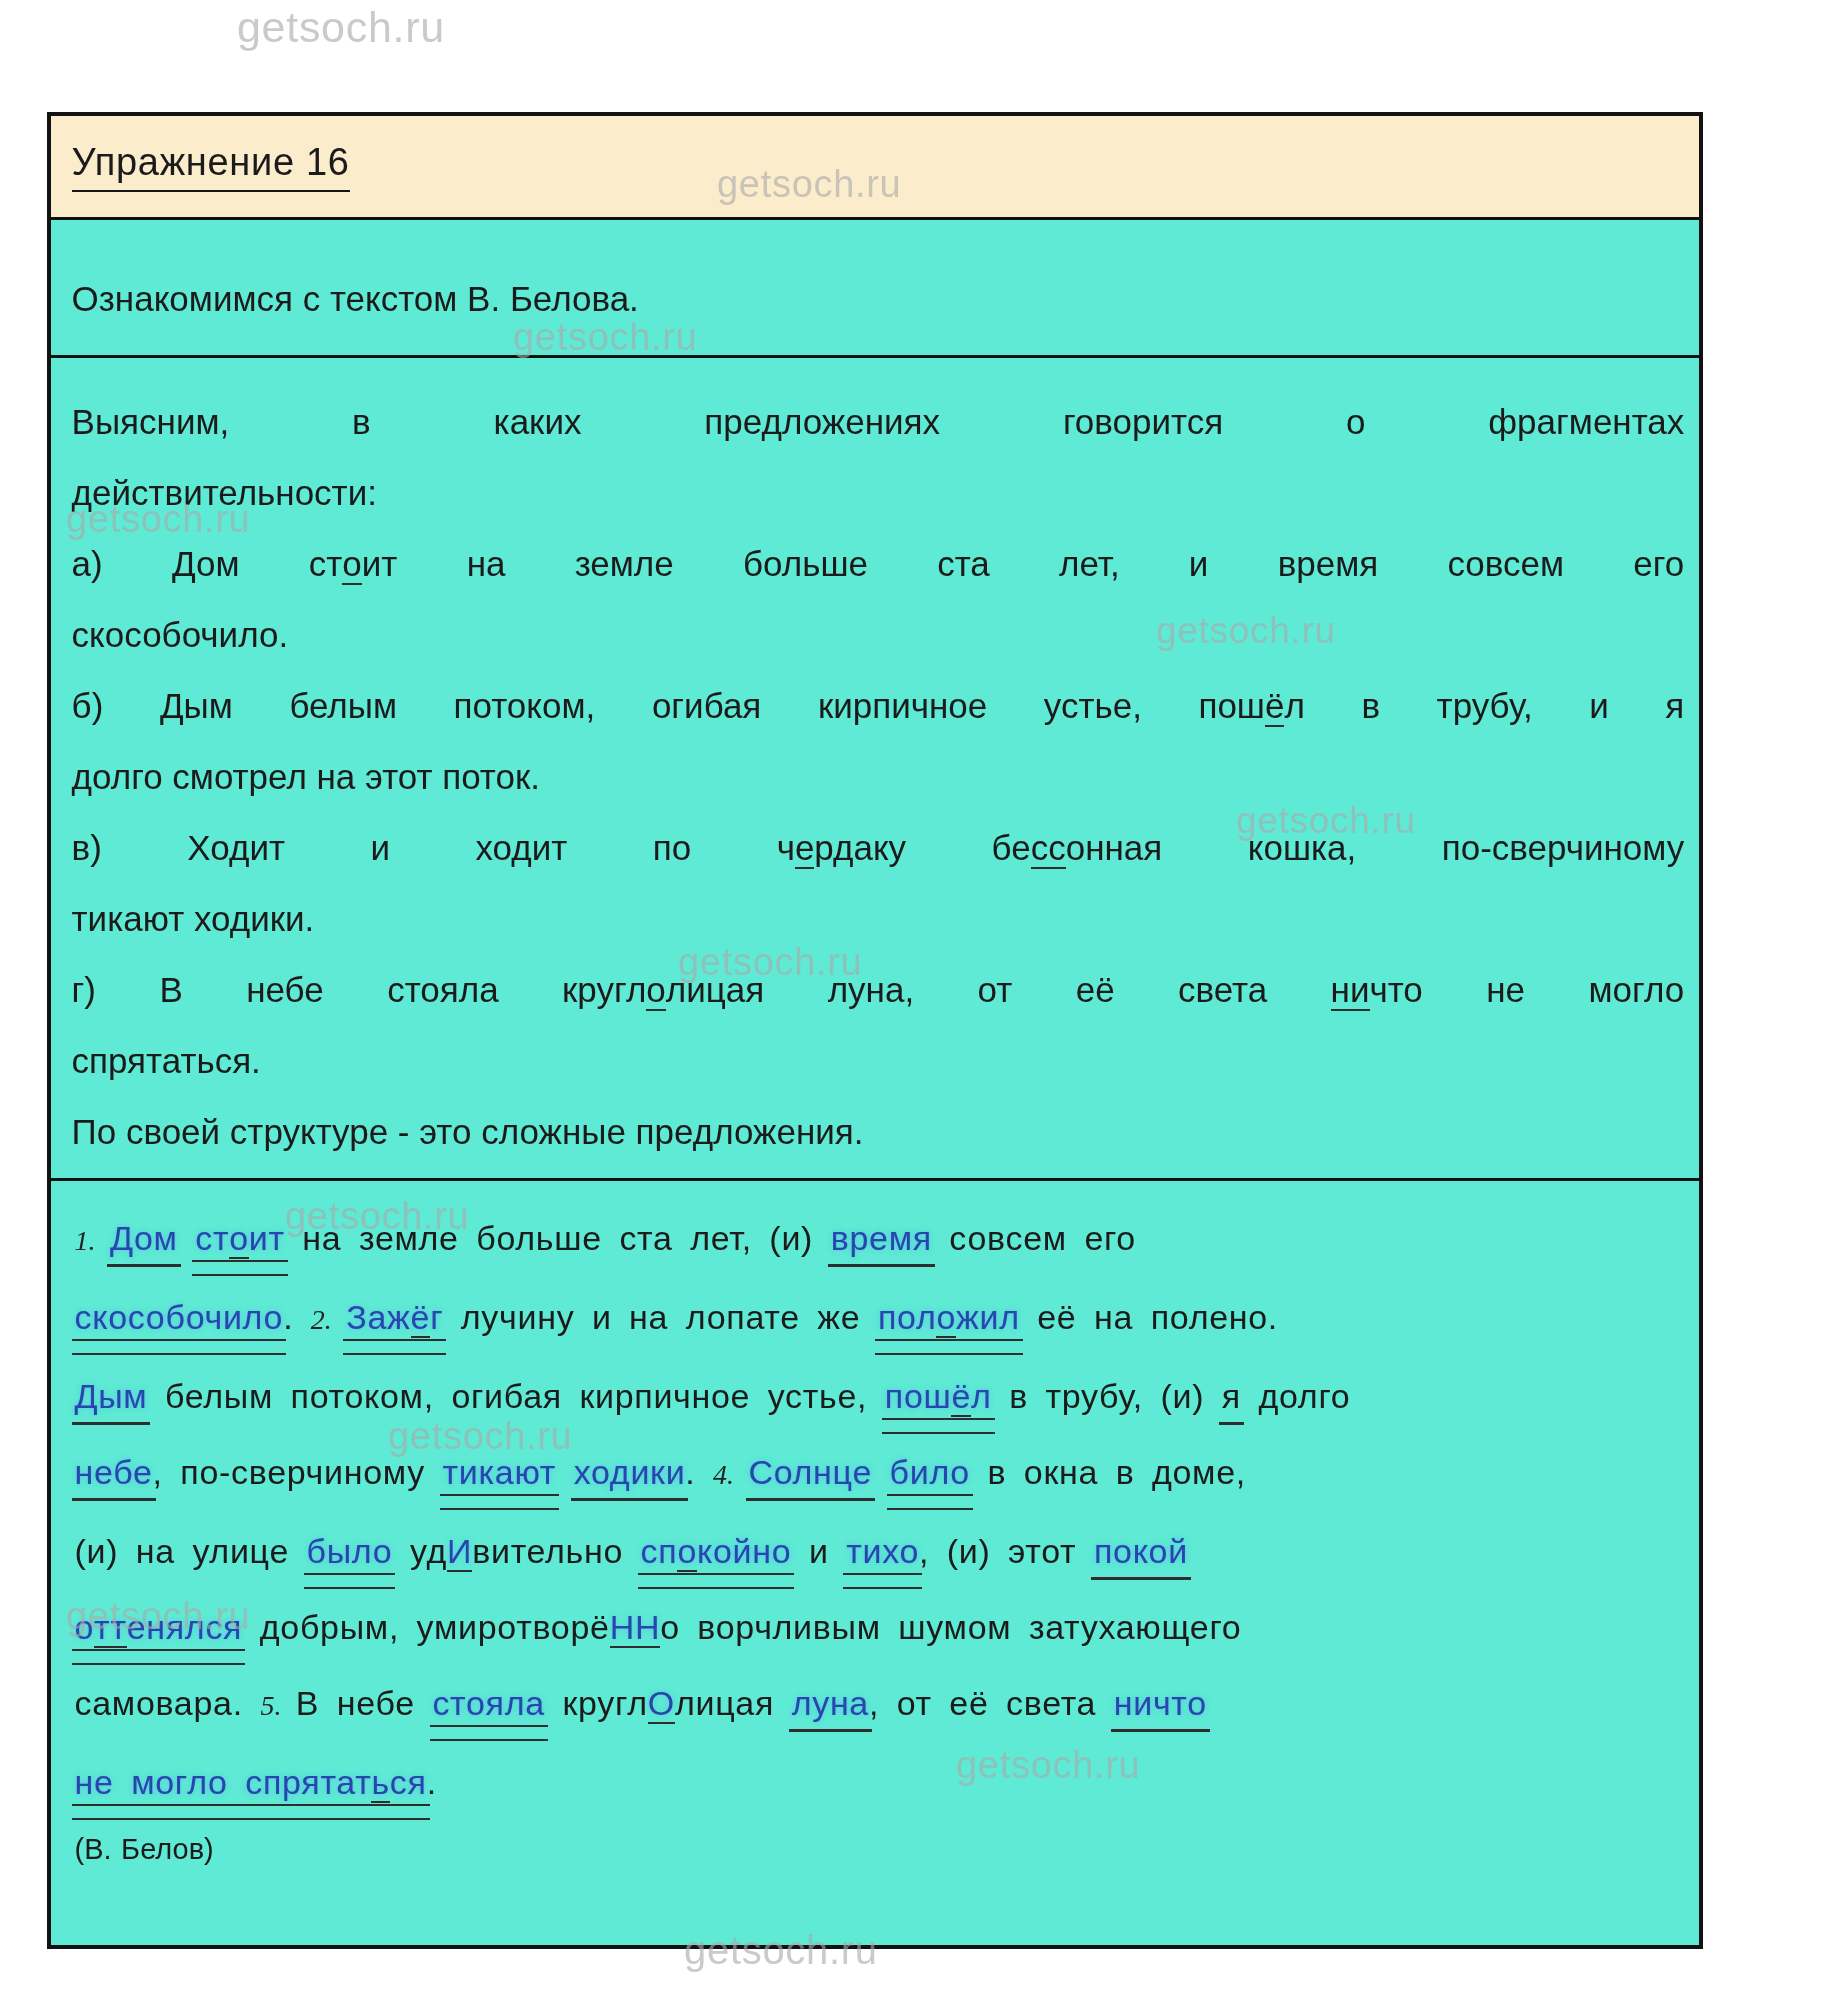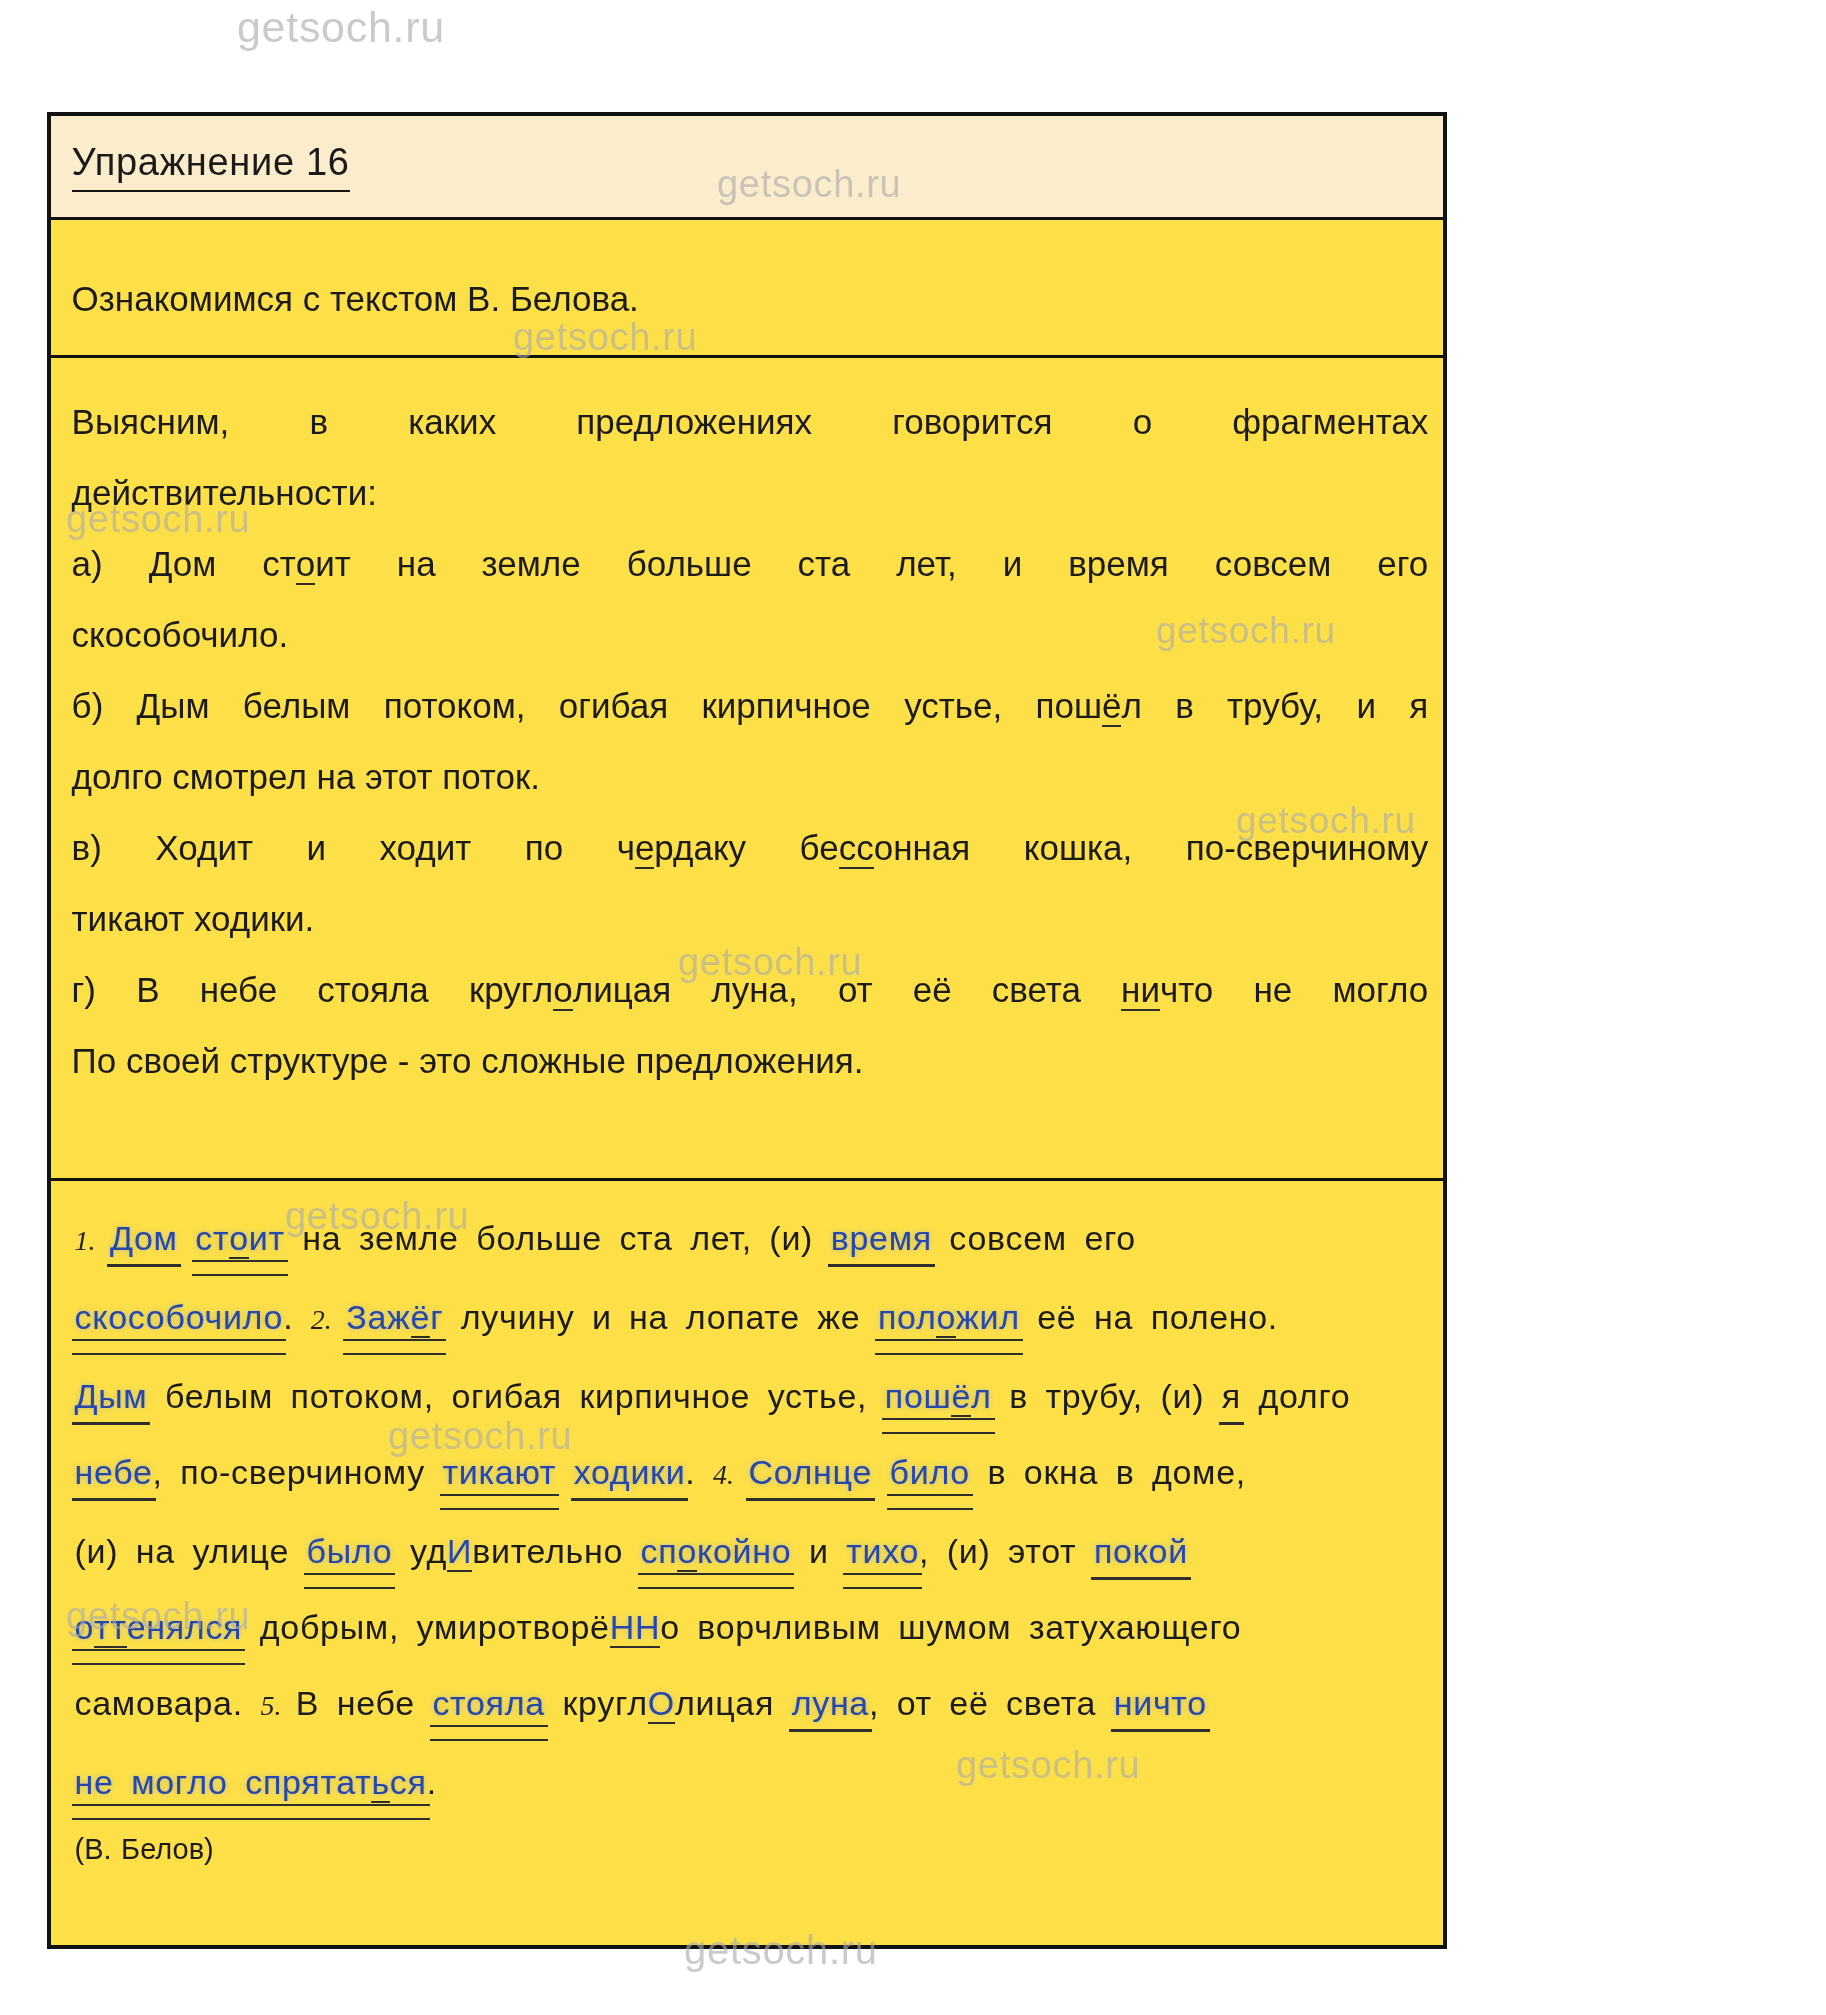--- a/index.html
+++ b/index.html
@@ -8,22 +8,22 @@
     --underline:#2e2e2e;
     --table-border:#121212;
     --text:#1b1b1b;
     --watermark:#ababab;
   }
   *{box-sizing:border-box;margin:0;padding:0;}
   body{background:#fff;font-family:"Liberation Sans","DejaVu Sans",sans-serif;color:var(--text);}
   .sheet{position:relative;width:1826px;height:2015px;background:#ffffff;overflow:hidden;}
 
   
-  .tbl{position:absolute;left:47px;top:112px;width:1400px;height:1837px;
-       border:4.4px solid var(--table-border);background:#fde047;}
+  .tbl{position:absolute;left:47px;top:112px;width:1656px;height:1837px;
+       border:4.4px solid var(--table-border);background:#5eead4;}
   .row{position:relative;width:100%;}
   .row-header{height:104px;background:var(--header-bg);border-bottom:3.7px solid var(--table-border);
        display:flex;align-items:center;padding:0 20.6px;}
   .title{display:inline-block;font-size:38px;font-weight:500;letter-spacing:0.7px;
        border-bottom:2.9px solid #161616;padding-bottom:6.6px;}
   .row-intro{height:104px;border-bottom:3.7px solid var(--table-border);
        font-size:35px;display:flex;align-items:center;padding:0 20.6px 10.3px 20.6px;margin-top:34px;}
   .row-task{height:823px;border-bottom:3.7px solid var(--table-border);
        padding:28px 14.7px 0 20.6px;font-size:35px;}
   .row-answer{height:795px;padding:19px 14.7px 0 23.5px;font-size:34px;letter-spacing:0.7px;word-spacing:7.4px;}
@@ -146,20 +146,21 @@
           <span class="">стояла</span>
           <span class=""><span class="">кругл</span><span class="o">о</span><span class="">лицая</span></span>
           <span class="">луна,</span>
           <span class="">от</span>
           <span class="">её</span>
           <span class="">света</span>
           <span class=""><span class="o">ни</span><span class="">что</span></span>
           <span class="">не</span>
           <span class="">могло</span>
         </div>
+        <div class="tline"><span class="">спрятаться.</span></div>
         <div class="tline"><span class="">По своей структуре - это сложные предложения.</span></div>
       </div>
 
     <div class="row row-answer">
       <div>
           <div class="aline"><span class="num">1. </span><span class="w bs">Дом</span><span class=""> </span><span class="w bp"><span class="">ст</span><span class="o">о</span><span class="">ит</span></span><span class=""> на земле больше ста лет, (и) </span><span class="w bs">время</span><span class=""> совсем его</span></div>
           <div class="aline"><span class="w bp">скособочило</span><span class="">. </span><span class="num">2. </span><span class="w bp"><span class="">Заж</span><span class="o">ё</span><span class="">г</span></span><span class=""> лучину и на лопате же </span><span class="w bp"><span class="">пол</span><span class="o">о</span><span class="">жил</span></span><span class=""> её на полено.</span></div>
           <div class="aline"><span class="w bs">Дым</span><span class=""> белым потоком, огибая кирпичное устье, </span><span class="w bp"><span class="">пош</span><span class="o">ё</span><span class="">л</span></span><span class=""> в трубу, (и) </span><span class="w s">я</span><span class=""> долго</span></div>
           <div class="aline"><span class="w bs">небе</span><span class="">, по-сверчиному </span><span class="w bp">тикают</span><span class=""> </span><span class="w bs">ходики</span><span class="">. </span><span class="num">4. </span><span class="w bs">Солнце</span><span class=""> </span><span class="w bp">било</span><span class=""> в окна в доме,</span></div>
           <div class="aline"><span class="">(и) на улице </span><span class="w bp">было</span><span class=""> уд</span><span class="ob">И</span><span class="">вительно </span><span class="w bp"><span class="">сп</span><span class="o">о</span><span class="">койно</span></span><span class=""> и </span><span class="w bp">тихо</span><span class="">, (и) этот </span><span class="w bs">покой</span></div>

